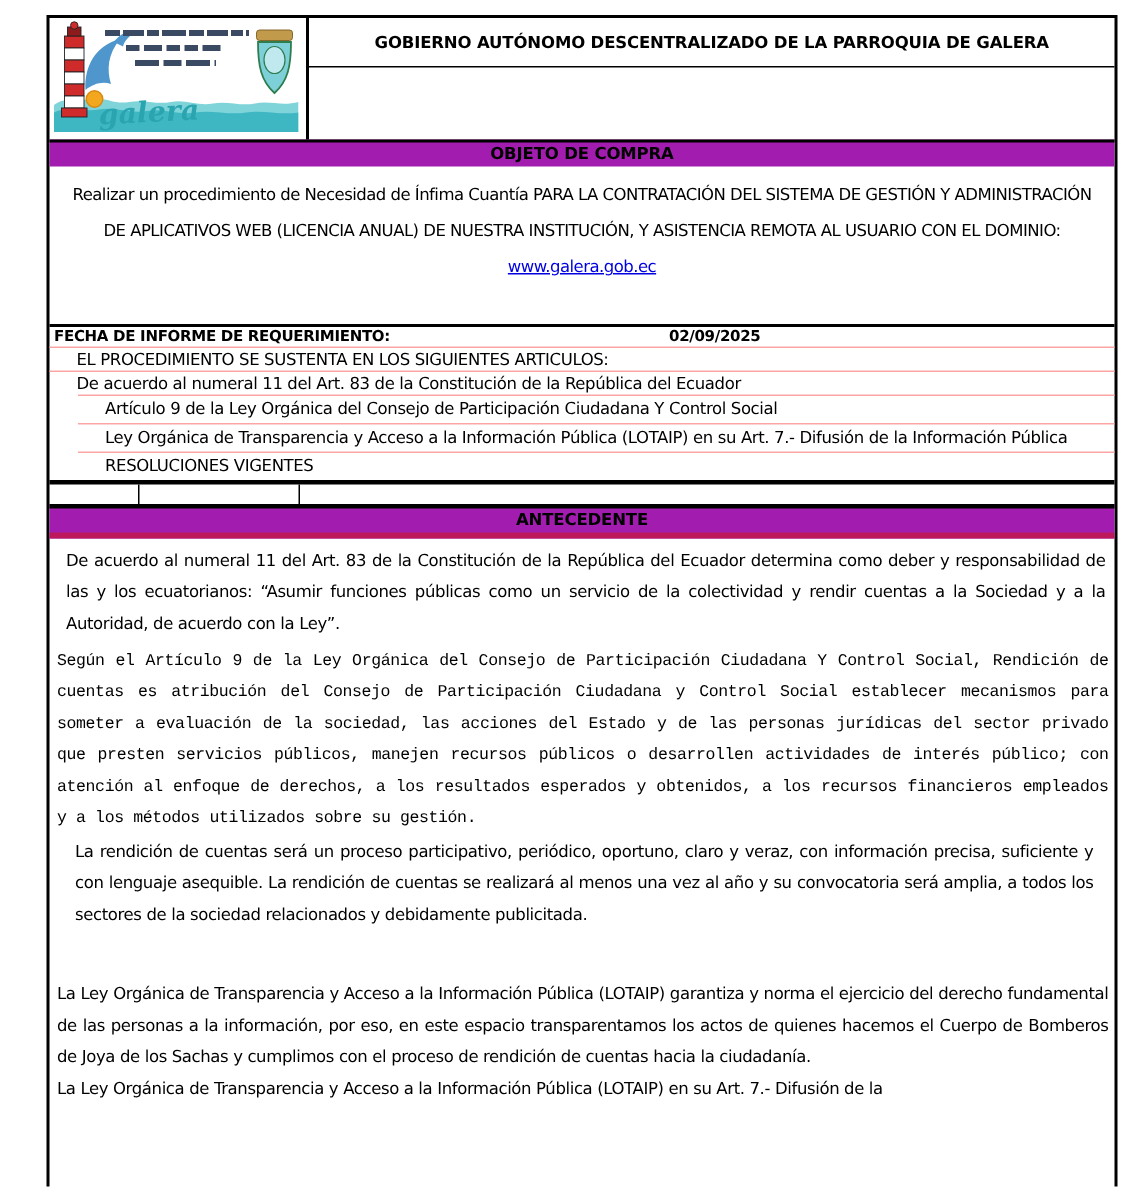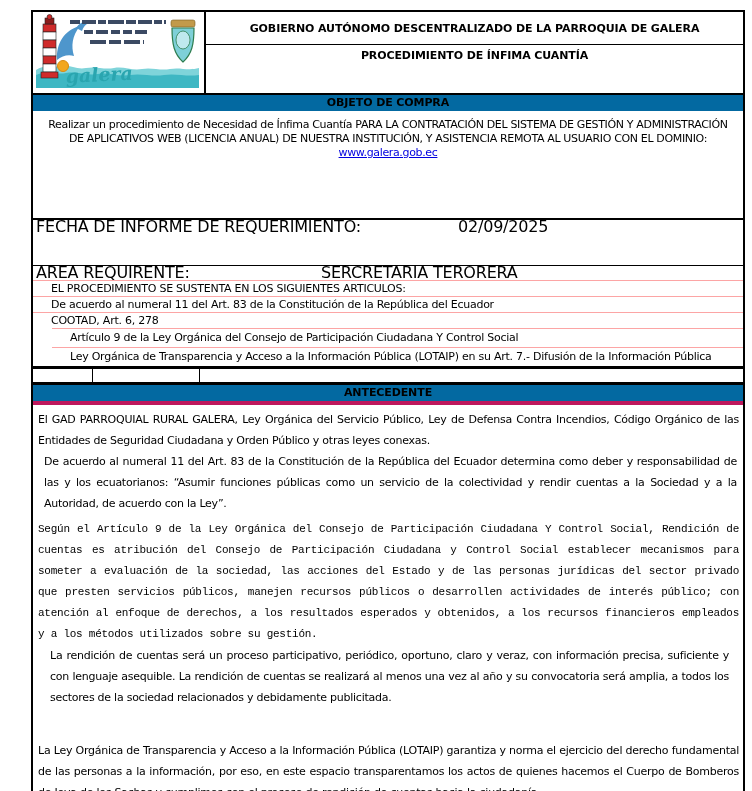--- a/index.html
+++ b/index.html
@@ -16,34 +16,34 @@
   .logo-cell{width:167px;border-right:2px solid #000;padding:2px 1px 1px 3px;flex:none;}
   .titles{flex:1;display:flex;flex-direction:column;}
   .title-row{display:flex;align-items:center;justify-content:center;text-align:center;
     font-weight:bold;font-size:11px;letter-spacing:-0.1px;padding:0 20px;}
   .title-row.r1{height:32px;border-bottom:1px solid #000;}
   .title-row.r2{height:23px;border-bottom:1px solid #000;}
   .title-row.r3{height:21px;}
   
   .secbar{border-top:2px solid #000;text-align:center;font-weight:bold;font-size:11px;
     padding:1px 0 2px;letter-spacing:-0.1px;}
-  .secbar.gray{background:#0369a1;}
+  .secbar.gray{background:#a21caf;}
   .secbar.heavy{border-top-width:3px;}
   .secbar.underlined{border-bottom:4px solid #be185d;}
   
-  .objeto-body{padding:7px 13px 26px;text-align:center;font-size:11px;line-height:14px;
+  .objeto-body{padding:7px 13px 26px;text-align:center;font-size:11px;line-height:24px;
     letter-spacing:-0.35px;}
   .link{color:#0000e0;text-decoration:underline;cursor:pointer;}
   
-  .info-row{position:relative;font-weight:normal;font-size:16px;letter-spacing:-0.2px;
-    height:13px;line-height:13px;padding-left:3px;margin-top:32px;}
+  .info-row{position:relative;font-weight:bold;font-size:10px;letter-spacing:-0.2px;
+    height:13px;line-height:13px;padding-left:3px;}
   .info-row.first{border-top:2px solid #000;}
   .info-row.second{border-top:1px solid #000;height:14px;line-height:14px;}
   .info-val{position:absolute;top:0;}
-  .val-fecha{left:425px;}
+  .val-fecha{left:413px;}
   .val-area{left:288px;}
   
   .legal-row{border-top:1px solid #fca5a5;font-size:11px;letter-spacing:-0.25px;
     line-height:13px;padding:1px 3px 1px 18px;}
   .legal-row.tall{padding-top:2px;padding-bottom:3px;margin-left:19px;}
   
   .empty-row{border-top:3px solid #000;display:flex;height:13px;}
   .empty-row .c1{width:59px;border-right:1px solid #000;}
   .empty-row .c2{width:106px;border-right:1px solid #000;}
   .empty-row .c3{flex:1;}
@@ -96,53 +96,47 @@
           <ellipse cx="147" cy="26" rx="7" ry="9" fill="#bfe9ee" stroke="#2e7d4f" stroke-width="0.8"></ellipse>
         </g>
 
         <circle cx="27" cy="52" r="5.5" fill="#f2a71f" stroke="#d88a10" stroke-width="1"></circle>
 
         <text x="30" y="69" font-size="19" font-style="italic" font-weight="bold" font-family="DejaVu Serif, serif" fill="#2aa5af" transform="rotate(-3 30 69)">galera</text>
       </svg>
     </div>
     <div class="titles">
       <div class="title-row r1">GOBIERNO AUTÓNOMO DESCENTRALIZADO DE LA PARROQUIA DE GALERA</div>
-      <div class="title-row r3">PROCEDIMIENTO DE ÍNFIMA CUANTÍA</div>
     </div>
   </div>
 
   <div class="secbar gray">OBJETO DE COMPRA</div>
   <div class="objeto-body">
     <span>Realizar un procedimiento de Necesidad de Ínfima Cuantía PARA LA CONTRATACIÓN DEL SISTEMA DE GESTIÓN Y ADMINISTRACIÓN DE APLICATIVOS WEB (LICENCIA ANUAL) DE NUESTRA INSTITUCIÓN, Y ASISTENCIA REMOTA AL USUARIO CON EL DOMINIO: </span><a class="link">www.galera.gob.ec</a>
   </div>
 
   <div class="info-row first">
     <span>FECHA DE INFORME DE REQUERIMIENTO:</span>
     <span class="info-val val-fecha">02/09/2025</span>
   </div>
-  <div class="info-row second">
-    <span>AREA REQUIRENTE:</span>
-    <span class="info-val val-area">SERCRETARIA TERORERA</span>
-  </div>
 
   <div class="legal-row">EL PROCEDIMIENTO SE SUSTENTA EN LOS SIGUIENTES ARTICULOS:</div>
   <div class="legal-row">De acuerdo al numeral 11 del Art. 83 de la Constitución de la República del Ecuador</div>
-  <div class="legal-row">COOTAD, Art. 6, 278</div>
   <div class="legal-row tall">Artículo 9 de la Ley Orgánica del Consejo de Participación Ciudadana Y Control Social</div>
   <div class="legal-row tall">Ley Orgánica de Transparencia y Acceso a la Información Pública (LOTAIP) en su Art. 7.- Difusión de la Información Pública</div>
+  <div class="legal-row tall">RESOLUCIONES VIGENTES</div>
 
   <div class="empty-row">
     <div class="c1"></div>
     <div class="c2"></div>
     <div class="c3"></div>
   </div>
 
   <div class="secbar gray heavy underlined">ANTECEDENTE</div>
   <div class="ante-body">
-    <p class="p1">El GAD PARROQUIAL RURAL GALERA, Ley Orgánica del Servicio Público, Ley de Defensa Contra Incendios, Código Orgánico de las Entidades de Seguridad Ciudadana y Orden Público y otras leyes conexas.</p>
     <p class="p2">De acuerdo al numeral 11 del Art. 83 de la Constitución de la República del Ecuador determina como deber y responsabilidad de las y los ecuatorianos: “Asumir funciones públicas como un servicio de la colectividad y rendir cuentas a la Sociedad y a la Autoridad, de acuerdo con la Ley”.</p>
     <p class="p3">Según el Artículo 9 de la Ley Orgánica del Consejo de Participación Ciudadana Y Control Social, Rendición de cuentas es atribución del Consejo de Participación Ciudadana y Control Social establecer mecanismos para someter a evaluación de la sociedad, las acciones del Estado y de las personas jurídicas del sector privado que presten servicios públicos, manejen recursos públicos o desarrollen actividades de interés público; con atención al enfoque de derechos, a los resultados esperados y obtenidos, a los recursos financieros empleados y a los métodos utilizados sobre su gestión.</p>
     <p class="p4">La rendición de cuentas será un proceso participativo, periódico, oportuno, claro y veraz, con información precisa, suficiente y con lenguaje asequible.  La rendición de cuentas se realizará al menos una vez al año y su convocatoria será amplia, a todos los sectores de la sociedad relacionados y debidamente publicitada.</p>
     <p class="p5">La Ley Orgánica de Transparencia y Acceso a la Información Pública (LOTAIP) garantiza y norma el ejercicio del derecho fundamental de las personas a la información, por eso, en este espacio transparentamos los actos de quienes hacemos el Cuerpo de Bomberos de Joya de los Sachas y cumplimos con el proceso de rendición de cuentas hacia la ciudadanía.</p>
     <p class="p6">La Ley Orgánica de Transparencia y Acceso a la Información Pública (LOTAIP) en su Art. 7.- Difusión de la</p>
   </div>
 
 </div>
 
 </body></html>

